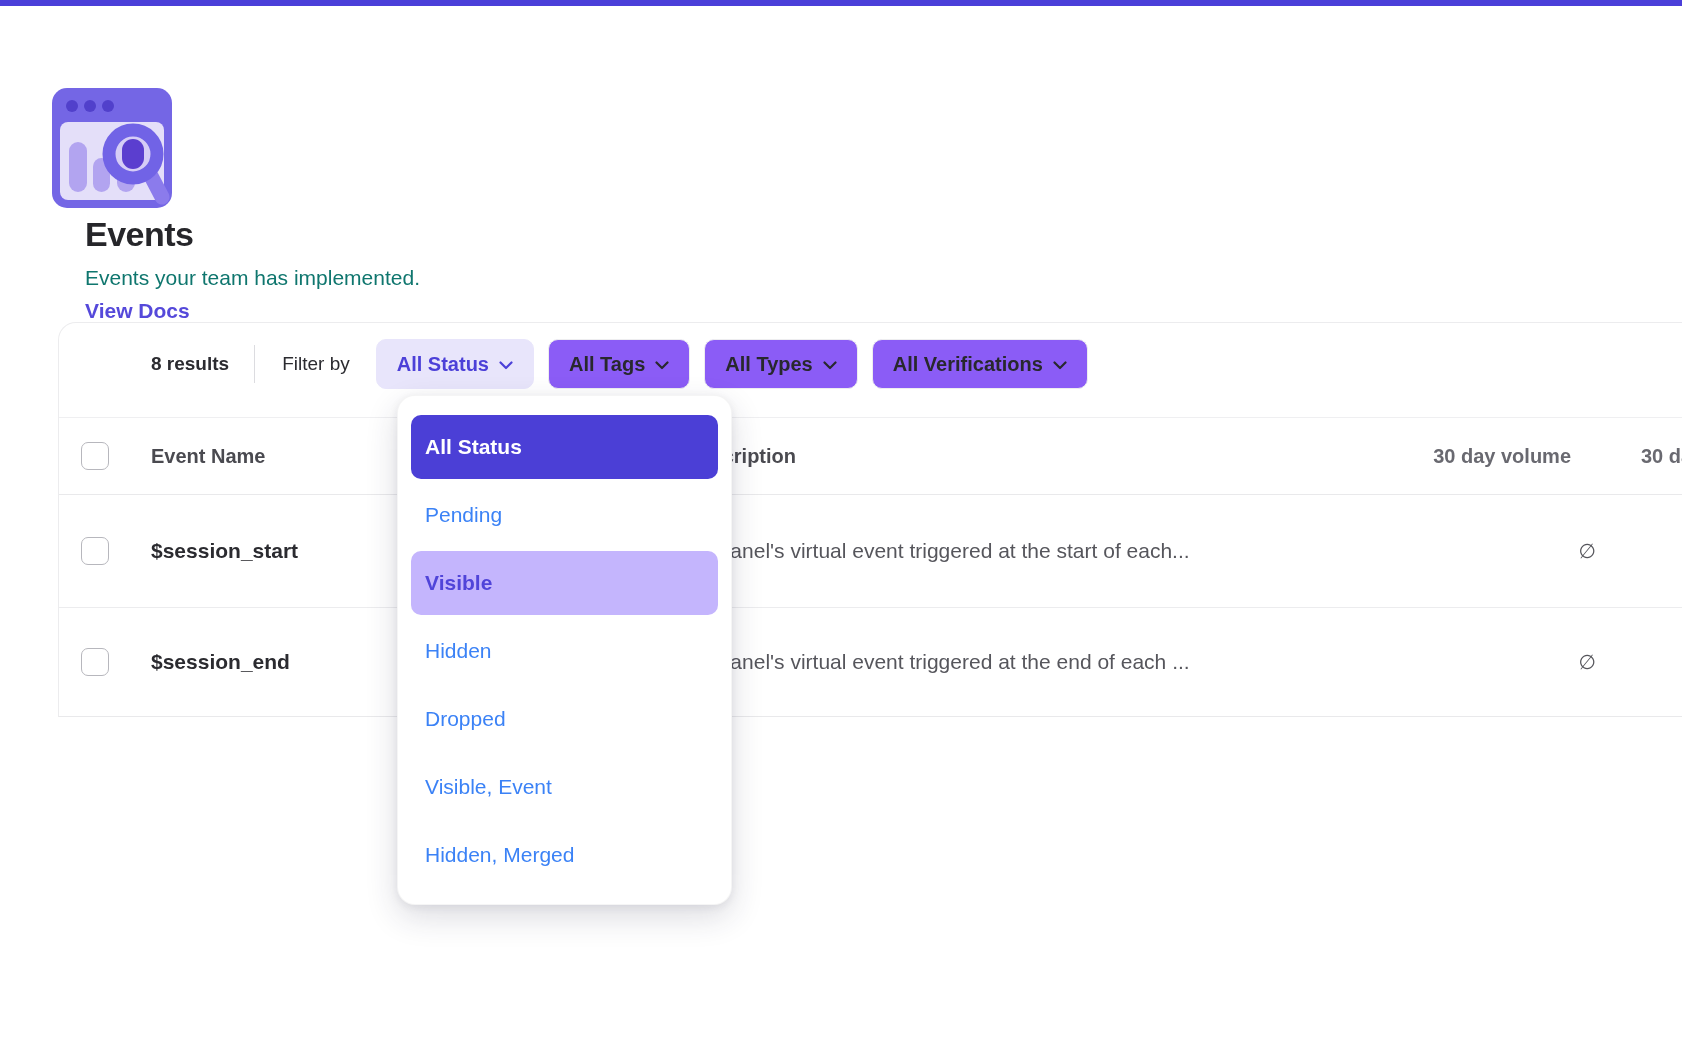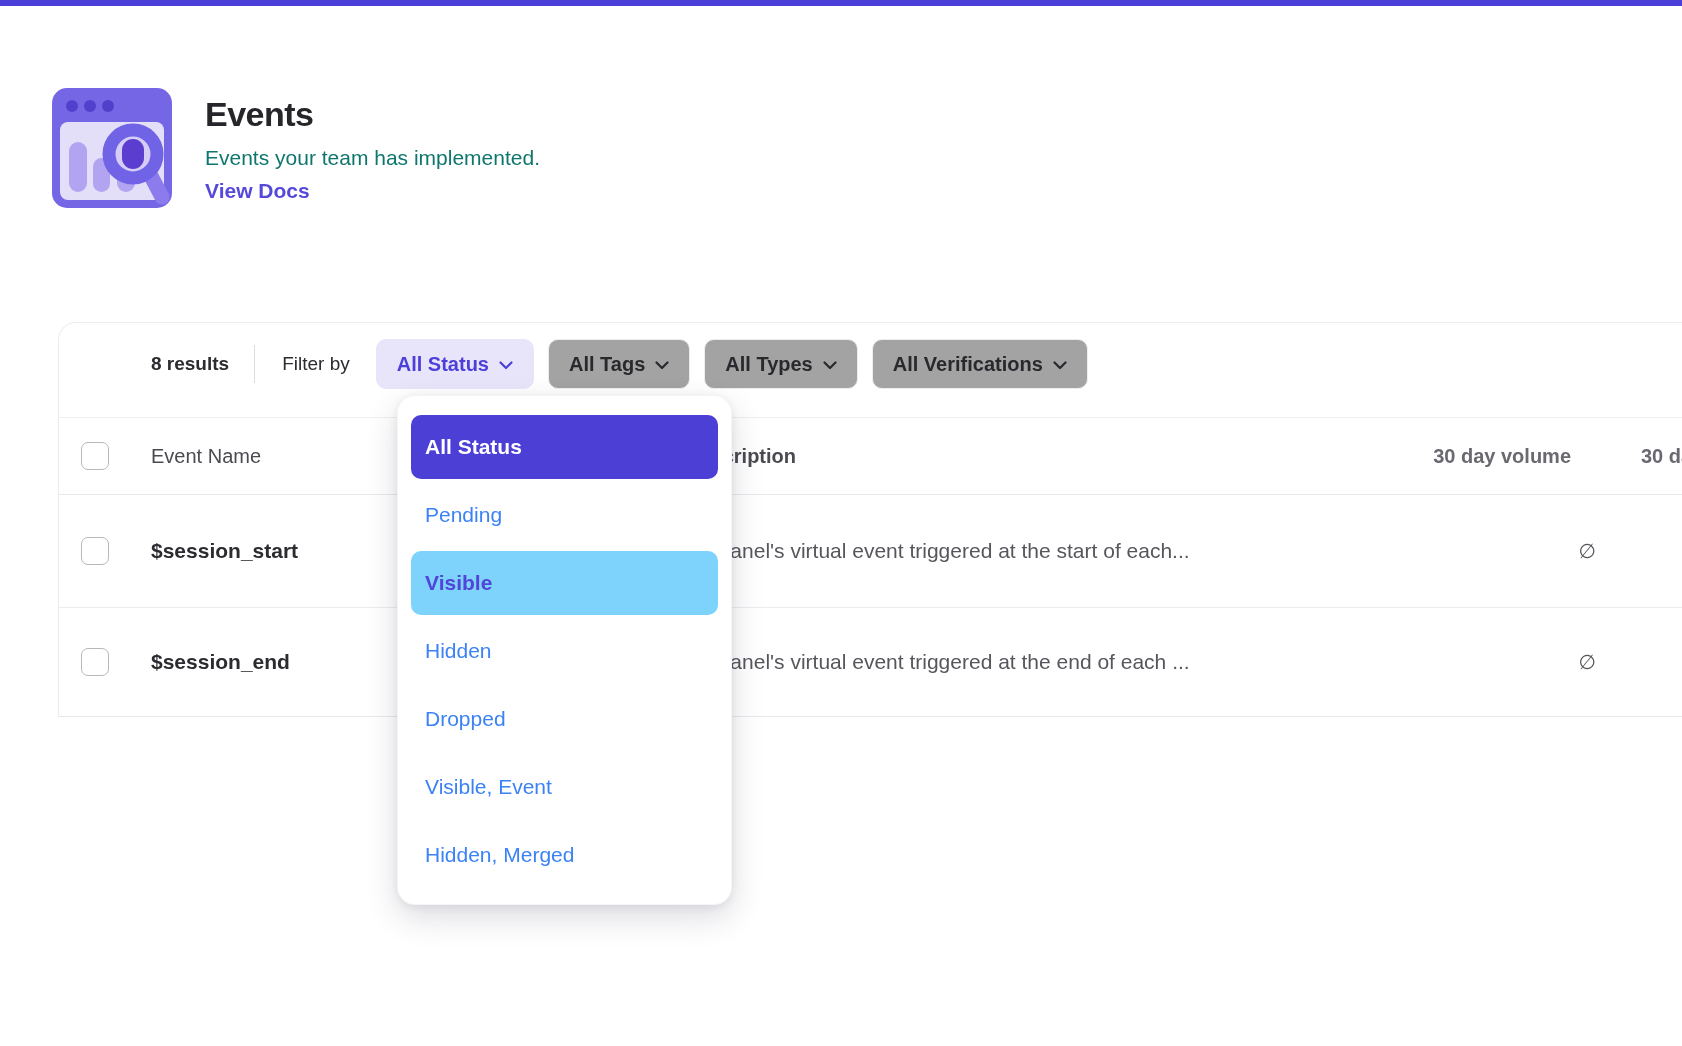--- a/index.html
+++ b/index.html
@@ -2,70 +2,70 @@
 <html><head>
 <meta charset="utf-8">
 <style>
   * { margin:0; padding:0; box-sizing:border-box; }
   html,body { width:1682px; height:1046px; overflow:hidden; background:#ffffff;
               font-family:"Liberation Sans", sans-serif; }
 
   .topbar { position:absolute; left:0; top:0; width:100%; height:6px; background:#4b3fd9; }
 
   
-  .page-header { position:absolute; left:52px; top:88px; display:flex; }
+  .page-header { position:absolute; left:52px; top:88px; display:flex;flex-direction:column; }
   .app-icon { width:120px; height:120px; flex:0 0 auto; }
   .header-text { margin-left:33px; padding-top:7px; }
   .page-title { font-size:34px; font-weight:700; color:#26262a; letter-spacing:-0.5px; }
   .page-subtitle { margin-top:12px; font-size:21px; color:#0f766e; }
   .docs-link { margin-top:9px; font-size:21px; font-weight:700; color:#5549da; cursor:pointer; width:max-content; }
 
   
   .card { position:absolute; left:58px; top:322px; width:1700px;
           border:1px solid #ececee; border-bottom:1px solid #e9e9eb;
           border-radius:18px 18px 0 0; background:#fff; }
 
   
   .filter-row { height:95px; padding:16px 0 0 92px; display:flex; align-items:flex-start;
                 border-bottom:1px solid #efeff1; }
   .results-count { font-size:19px; font-weight:600; color:#2b2b30; line-height:50px; }
   .v-divider { width:1px; height:38px; background:#dcdce0; margin:6px 27px 0 25px; }
   .filter-by { font-size:19px; font-weight:500; color:#2b2b30; line-height:50px; margin-right:26px; }
   .pill { height:50px; padding:0 20px; margin-right:14px; border-radius:10px;
           display:inline-flex; align-items:center; gap:10px; cursor:pointer;
-          font-size:20px; font-weight:600; color:#28282d; background:#a3a3a3; border:1px solid #ededef; }
+          font-size:20px; font-weight:600; color:#28282d; background:#8b5cf6; border:1px solid #ededef; }
   .pill.active { background:#e8e5fb; border-color:#e8e5fb; color:#4c40d8; }
   .chev { display:inline-flex; margin-top:2px; }
 
   
   .t-row { position:relative; border-bottom:1px solid #ececee; }
   .t-head { height:77px; border-bottom:1px solid #e9e9eb; }
   .t-r1 { height:113px; }
   .t-r2 { height:108px; border-bottom:none; }
   .cell { position:absolute; top:50%; transform:translateY(-50%); white-space:nowrap; }
   .cell-check { left:22px; }
   .checkbox { width:28px; height:28px; border:1.5px solid #b7b7bd; border-radius:7px; background:#fff; cursor:pointer; }
   .cell-name { left:92px; font-size:21px; font-weight:600; color:#2b2b30; }
-  .col-name-h { left:92px; font-size:20px; font-weight:400; color:#4a4a50; }
+  .col-name-h { left:92px; font-size:20px; font-weight:700; color:#4a4a50; }
   .cell-desc { left:627px; font-size:21px; color:#56565c; }
   .col-desc-h { left:627px; font-size:20px; font-weight:600; color:#4a4a50; }
   .col-vol-h { left:1292px; width:220px; text-align:right; font-size:20px; font-weight:600; color:#696970; }
   .cell-vol { left:1317px; width:220px; text-align:right; font-size:20px; color:#55555b; }
   .col-q-h { left:1582px; font-size:20px; font-weight:600; color:#696970; }
 
   
   .dropdown { position:absolute; left:397px; top:395px; width:335px; z-index:10;
               background:#fff; border-radius:18px; padding:19px 13px 17px 13px;
               border:1px solid rgba(0,0,0,0.04);
               box-shadow:0 12px 32px rgba(35,35,70,0.16), 0 2px 8px rgba(35,35,70,0.08); }
   .dd-item { height:64px; margin-bottom:4px; border-radius:10px; display:flex; align-items:center;
              padding-left:14px; font-size:21px; font-weight:500; color:#3b82f6; cursor:pointer; }
   .dd-item:last-child { margin-bottom:0; }
   .dd-item.selected { background:#4b3fd6; color:#ffffff; font-weight:600; }
-  .dd-item.highlighted { background:#7dd3fc; color:#5044d9; font-weight:600; }
+  .dd-item.highlighted { background:#c4b5fd; color:#5044d9; font-weight:600; }
 </style>
 </head>
 <body>
 
 <div class="topbar"></div>
 
 <div class="page-header">
   <svg class="app-icon" viewBox="0 0 120 120">
     <rect x="0" y="0" width="120" height="120" rx="15" fill="#7466e5"></rect>
     <circle cx="20" cy="18" r="6" fill="#5140cb"></circle>

